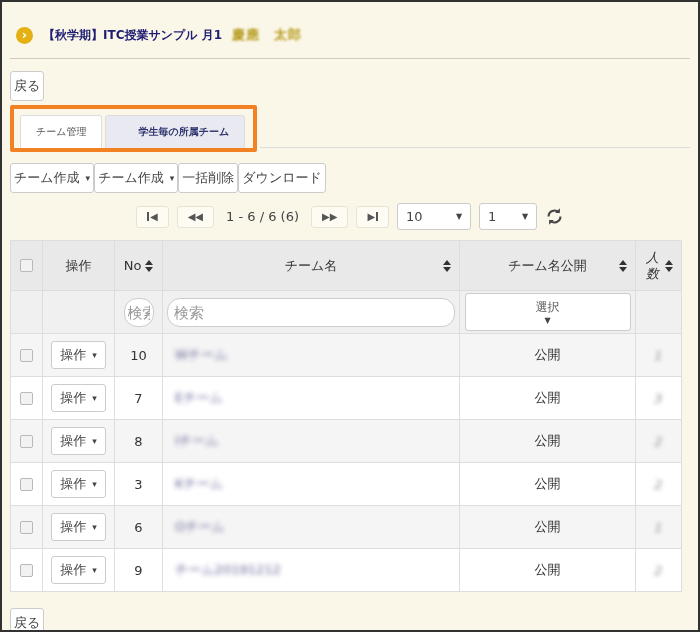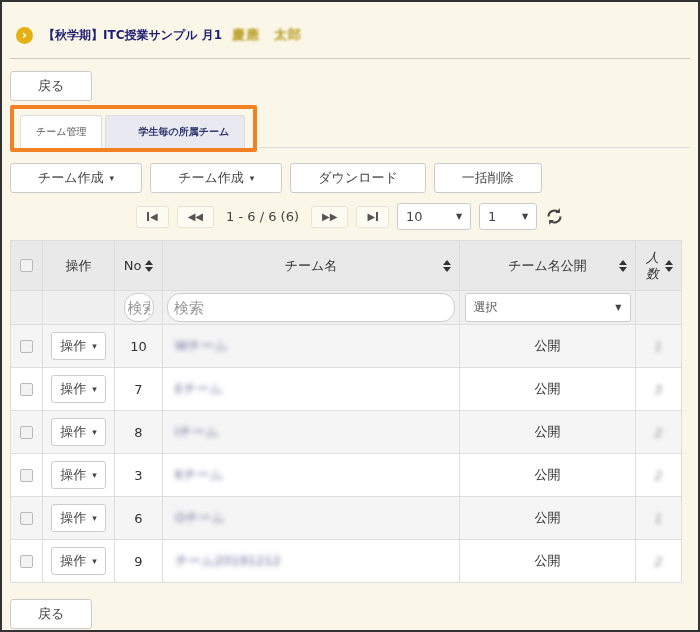--- a/index.html
+++ b/index.html
@@ -27,21 +27,21 @@
   .hd-instructor {
     font-size: 13px; font-weight: bold; color: #b89d22;
     filter: blur(1.1px); letter-spacing: 1px;
   }
   .divider { height: 1px; background: #cfcabc; margin: 0; }
 
   
   .btn {
     display: inline-flex; align-items: center; gap: 6px;
     background: #fff; border: 1px solid #ccc; border-radius: 3px;
-    padding: 5px 27px; font-size: 13px; color: #444; cursor: pointer;
+    padding: 5px 3px; font-size: 13px; color: #444; cursor: pointer;
     white-space: nowrap;
   }
   .caret { font-size: 9px; color: #444; line-height: 1; }
 
   .back-top { margin: 12px 0 0; }
 
   
   .tabbar { position: relative; margin: 2px 0 8px; height: 52px; }
   .tabbar::after {
     content: ""; position: absolute; left: 250px; right: 0; bottom: 7px;
@@ -55,21 +55,21 @@
   }
   .tab {
     padding: 9px 15px; font-size: 10px; cursor: pointer;
     border: 1px solid #ddd; border-bottom: none; border-radius: 3px 3px 0 0;
     white-space: nowrap;
   }
   .tab.active { background: #fff; color: #555; }
   .tab.inactive { background: #e9e9f1; color: #2e356e; font-weight: bold; padding-left: 32px; }
 
   
-  .toolbar { display: flex; gap: 8px; margin: 6px 0 10px; }
+  .toolbar { display: flex; margin: 6px 0 10px; }
 
   
   .pagination { display: flex; justify-content: center; align-items: center; gap: 8px; margin: 6px 0 10px; }
   .pg-btn {
     background: #fdfbf2; border: 1px solid #e8e3d2; border-radius: 3px;
     padding: 5px 10px; color: #555; font-size: 10px; cursor: pointer;
     display: inline-flex; align-items: center; gap: 1px; line-height: 1;
   }
   .pg-bar { display: inline-block; width: 2px; height: 9px; background: #555; }
   .pg-range { font-size: 13px; color: #444; margin: 0 4px; }
@@ -124,21 +124,21 @@
     border: 1px solid #ccc; border-radius: 13px;
     padding: 5px 6px; font-size: 15px; color: #333;
     background: #fff; width: 100%;
   }
   .filter-input::placeholder { color: #999; }
   .filter-input.small { width: 30px; padding: 5px 3px; }
   .filter-select {
     display: flex; align-items: center; justify-content: space-between;
     background: #fff; border: 1px solid #ccc; border-radius: 3px;
     padding: 5px 8px; font-size: 12px; color: #555;
-    width: 166px; margin: 0 auto; cursor: pointer;
+    width: 166px; margin: 0 auto; cursor: pointer; flex-direction: column;
   }
 
   .blur-name { color: #3c3c7c; filter: blur(2.6px); opacity: 0.8; }
   .blur-count { color: #777; filter: blur(2px); opacity: 0.8; }
 
   .back-bottom { margin: 16px 0 0; }
 </style>
 </head>
 <body>
 
@@ -166,22 +166,22 @@
   
   <div class="toolbar">
     <button class="btn">
       <span>チーム作成</span>
       <span class="caret">▾</span>
     </button>
     <button class="btn">
       <span>チーム作成</span>
       <span class="caret">▾</span>
     </button>
+    <button class="btn">一括削除</button>
     <button class="btn">ダウンロード</button>
-    <button class="btn">一括削除</button>
   </div>
 
   
   <div class="pagination">
     <button class="pg-btn">
       <span class="pg-bar"></span>◀
     </button>
     <button class="pg-btn">◀◀</button>
     <span class="pg-range">1 - 6 / 6 (6)</span>
     <button class="pg-btn">▶▶</button>

